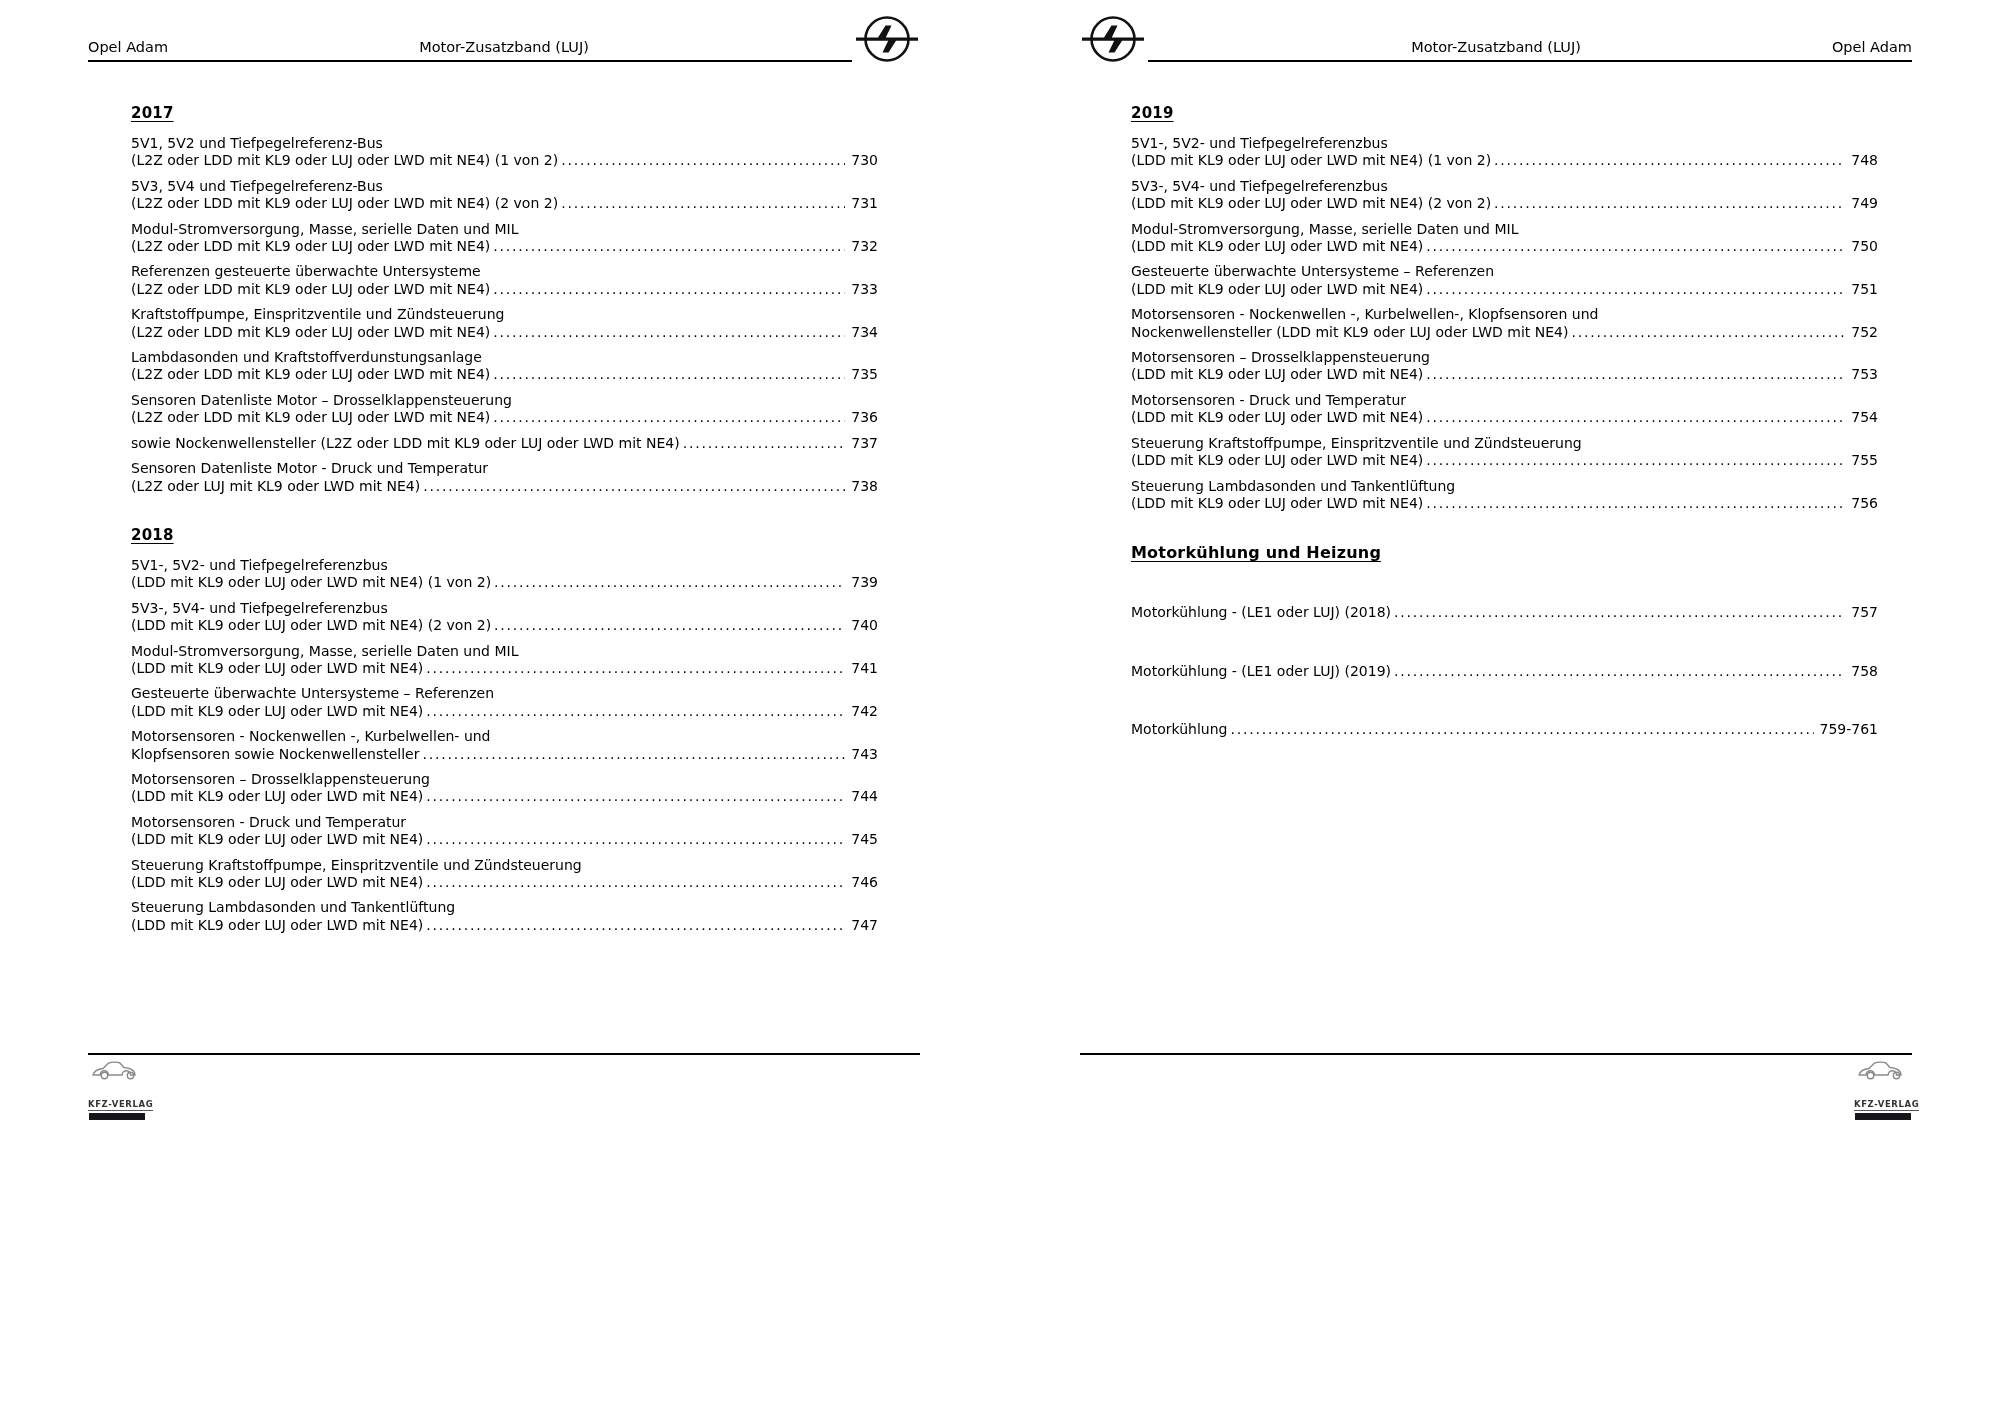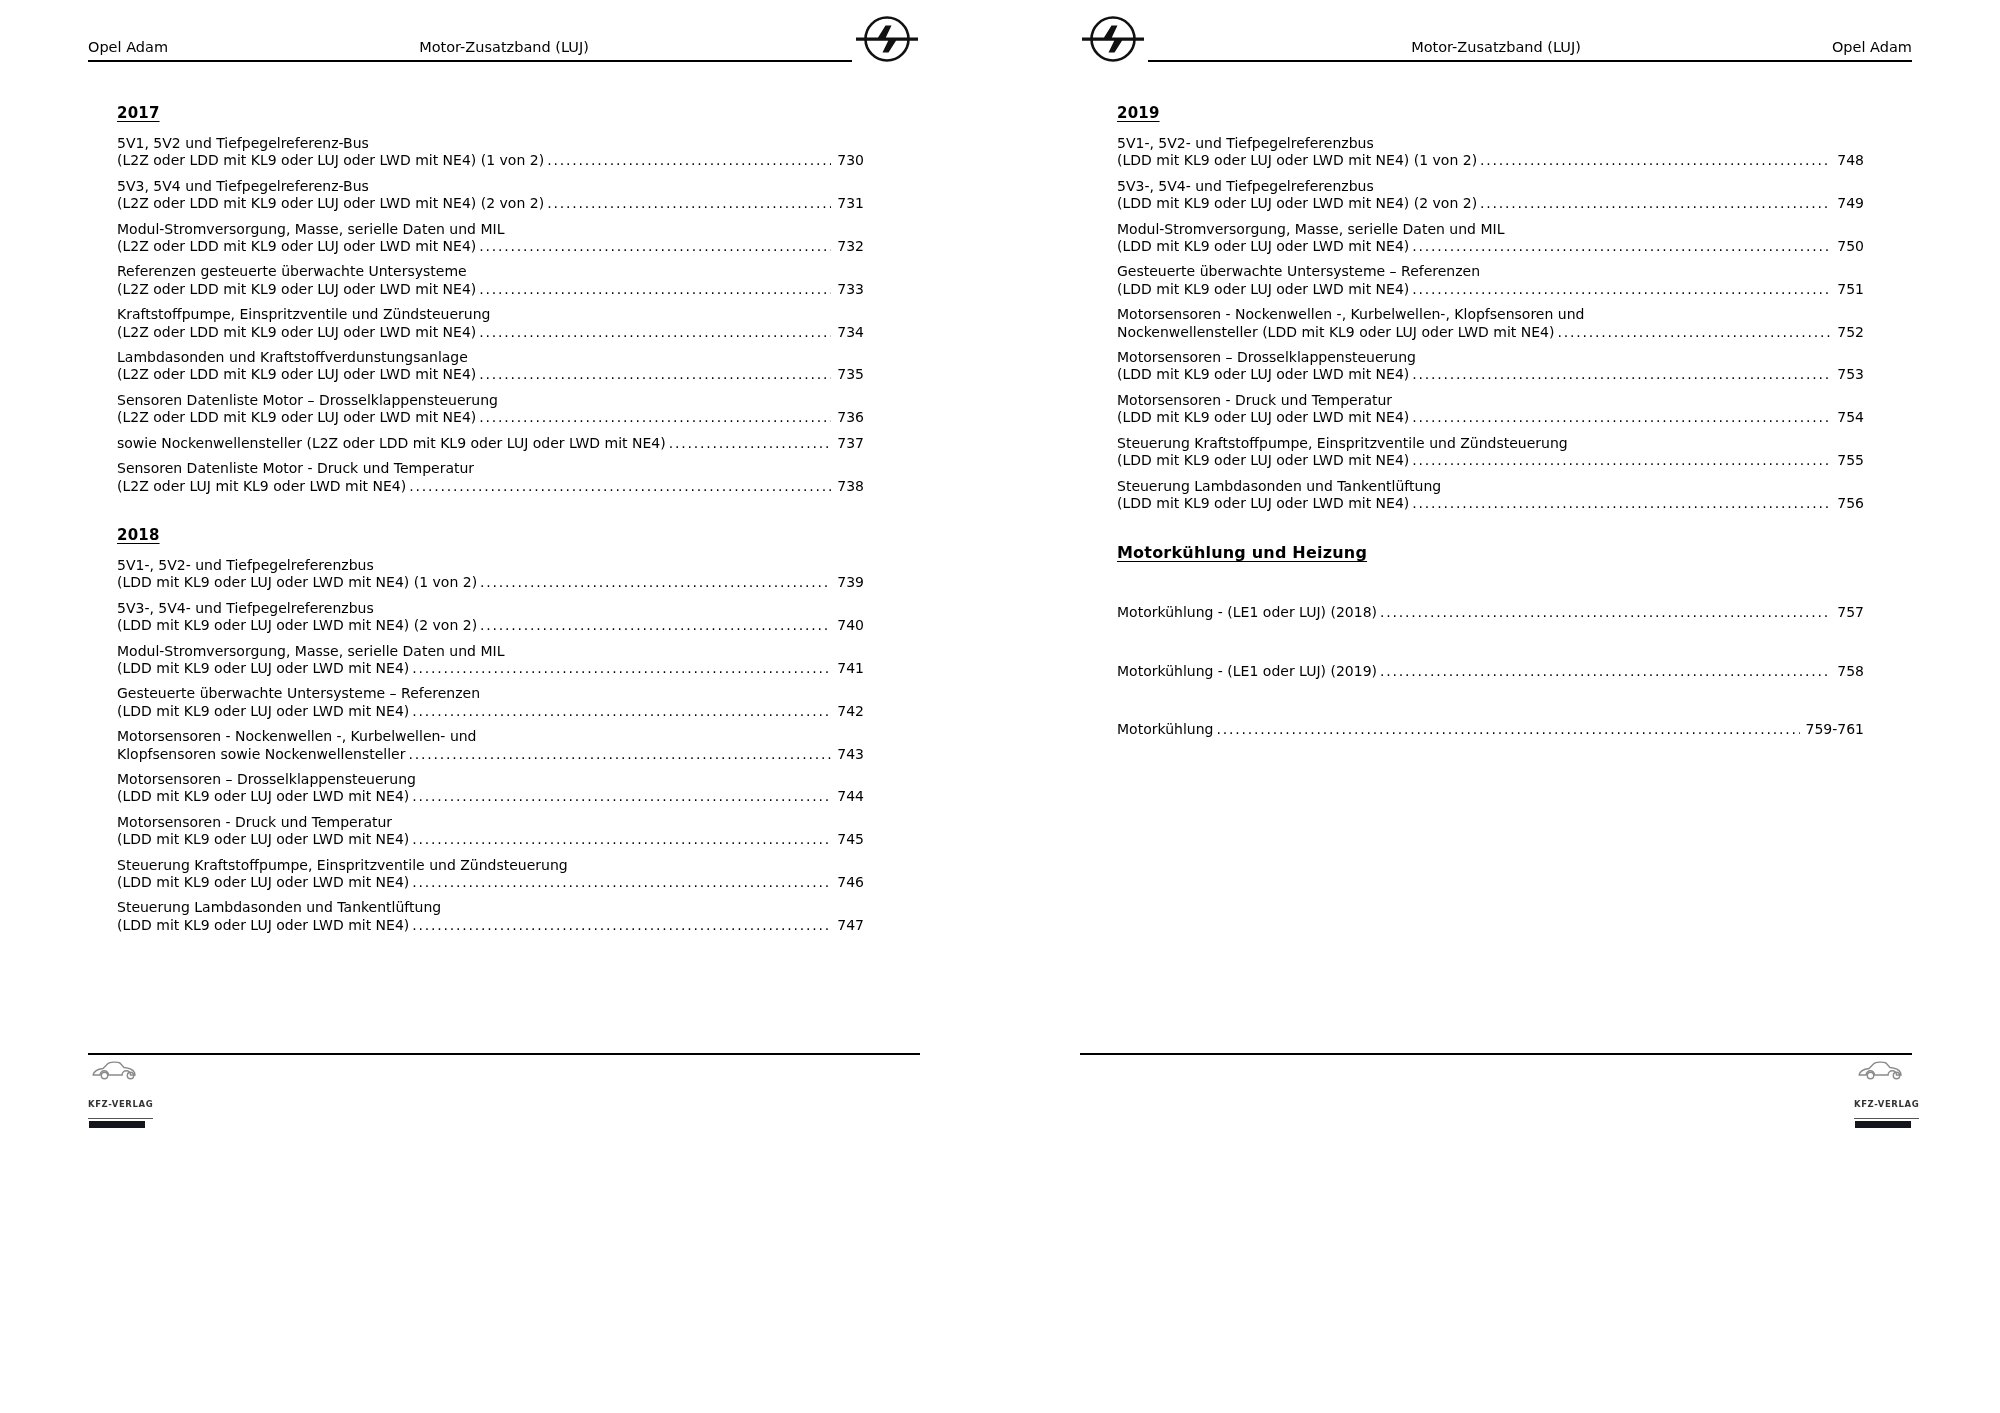--- a/index.html
+++ b/index.html
@@ -19,21 +19,21 @@
   .hdr-outer, .hdr-center { position:absolute; top:38px; font-size:14.5px; line-height:19px; }
   .pl .hdr-outer { left:88px; }
   .pr .hdr-outer { right:88px; }
   .pl .hdr-center { left:88px; width:832px; text-align:center; }
   .pr .hdr-center { left:80px; width:832px; text-align:center; }
   .opel-logo { position:absolute; top:12px; width:70px; height:52px; background:#fff; }
   .pl .opel-logo { left:852px; }
   .pr .opel-logo { left:78px; }
 
   
-  .content { position:absolute; top:104px; left:117px; width:747px; }
+  .content { position:absolute; top:104px; left:131px; width:747px; }
   .sec-title {
     font-size:15px; font-weight:bold; line-height:19px;
     text-decoration:underline; text-underline-offset:3px;
     margin:0 0 12px 0; letter-spacing:0.2px;
   }
   .sec-title.big { font-size:16px; line-height:20px; }
   .section + .section { margin-top:31px; }
 
   .entry { margin-bottom:8px; }
   .section.mk .entry { margin-bottom:9px;margin-top:41px; }
@@ -49,21 +49,21 @@
 
   
   .ftr-rule { position:absolute; top:1053px; border-top:2px solid #000; }
   .pl .ftr-rule { left:88px; width:832px; }
   .pr .ftr-rule { left:80px; width:832px; }
   .kfz { position:absolute; top:1059px; width:58px; text-align:center; }
   .pl .kfz { left:88px; }
   .pr .kfz { right:88px; }
   .kfz-name {
     display:inline-block; font-size:8.5px; font-weight:bold; letter-spacing:0.6px;
-    color:#333; border-bottom:1px solid #555; padding-bottom:9px; margin-top:14px;
+    color:#333; border-bottom:1px solid #555; padding-bottom:1px; margin-top:14px;
     white-space:nowrap;
   }
   .kfz-bar { margin:2px auto 0 auto; width:56px; height:7px; background:#15151c; }
 </style>
 </head>
 <body>
 
 <div class="spread">
 
   <div class="page pl">

